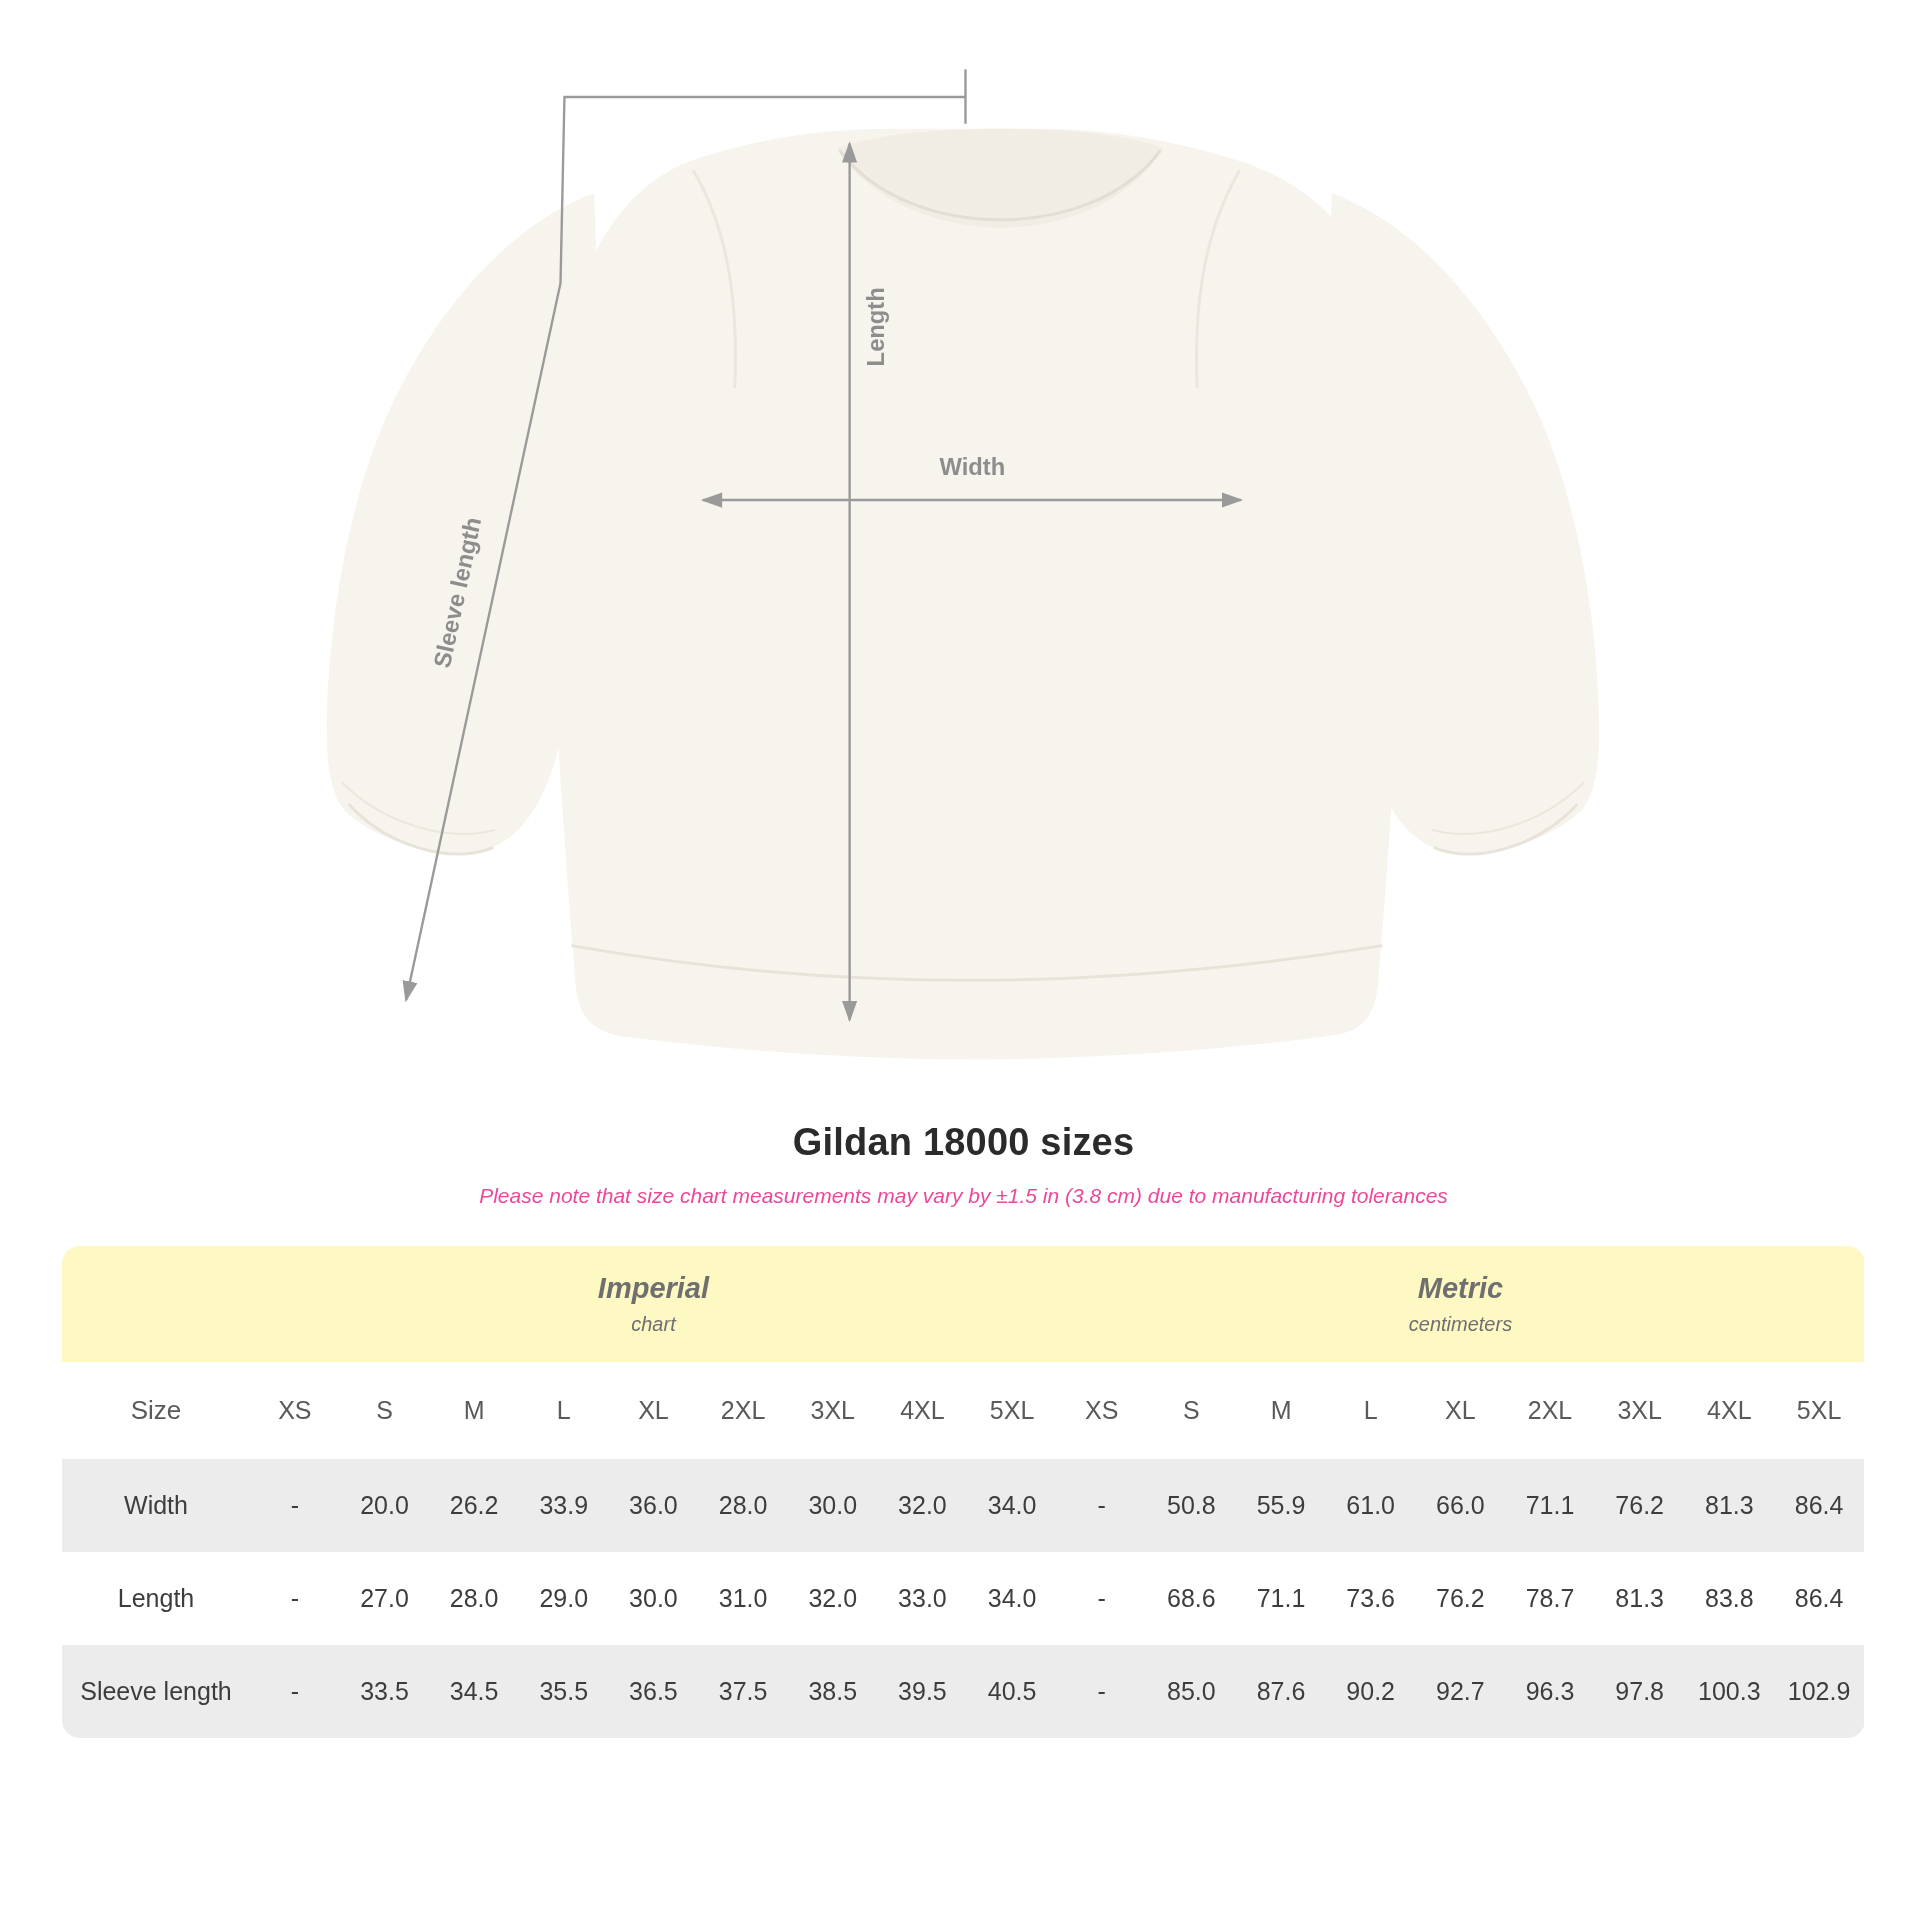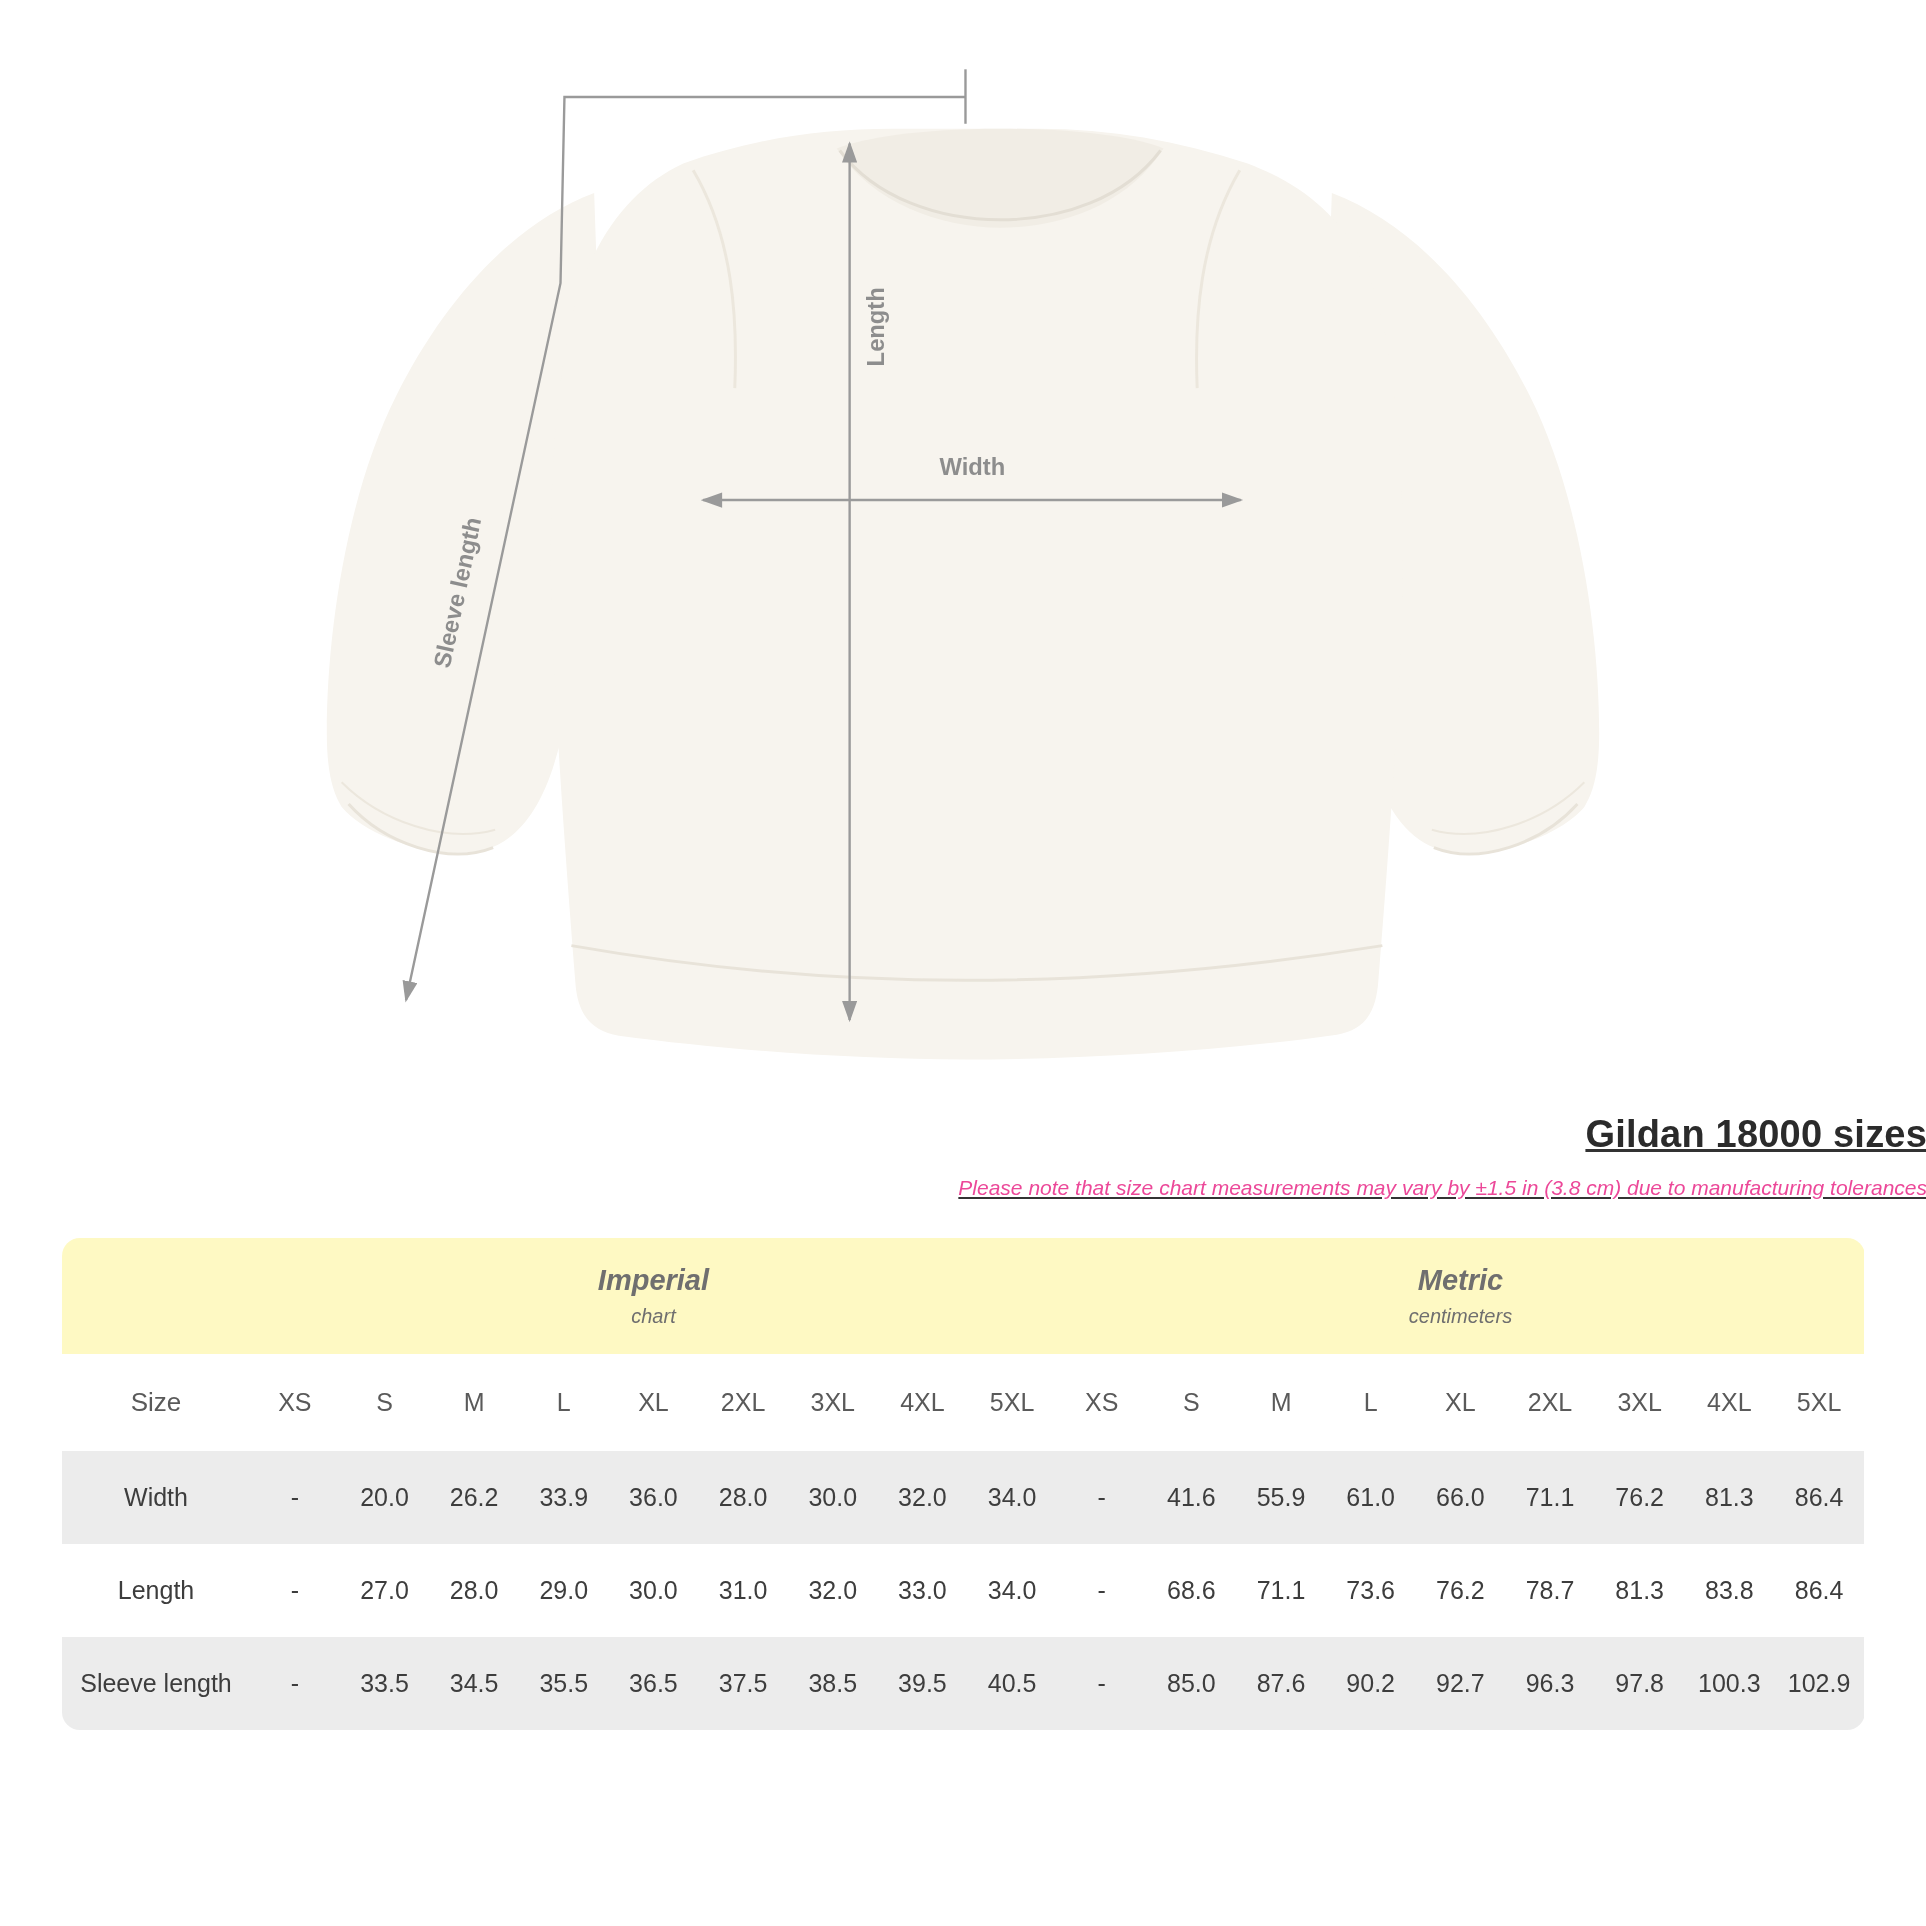--- a/index.html
+++ b/index.html
@@ -27,23 +27,22 @@
     height: 1109px;
   }
   .garment-svg {
     position: absolute;
     left: 0;
     top: 0;
   }
 
   
   .title-block {
-    text-align: right;
-    margin-top: 4px;
-    text-decoration: underline;
+    text-align: center;
+    margin-top: 12px;
   }
   .chart-title {
     font-size: 38px;
     font-weight: bold;
     color: #2b2b2b;
     letter-spacing: 0.2px;
   }
   .chart-note {
     font-size: 21px;
     font-style: italic;
@@ -258,21 +257,21 @@
           <td>-</td>
           <td>20.0</td>
           <td>26.2</td>
           <td>33.9</td>
           <td>36.0</td>
           <td>28.0</td>
           <td>30.0</td>
           <td>32.0</td>
           <td>34.0</td>
           <td>-</td>
-          <td>41.6</td>
+          <td>50.8</td>
           <td>55.9</td>
           <td>61.0</td>
           <td>66.0</td>
           <td>71.1</td>
           <td>76.2</td>
           <td>81.3</td>
           <td>86.4</td>
         </tr>
 
         <tr class="data-row plain">

